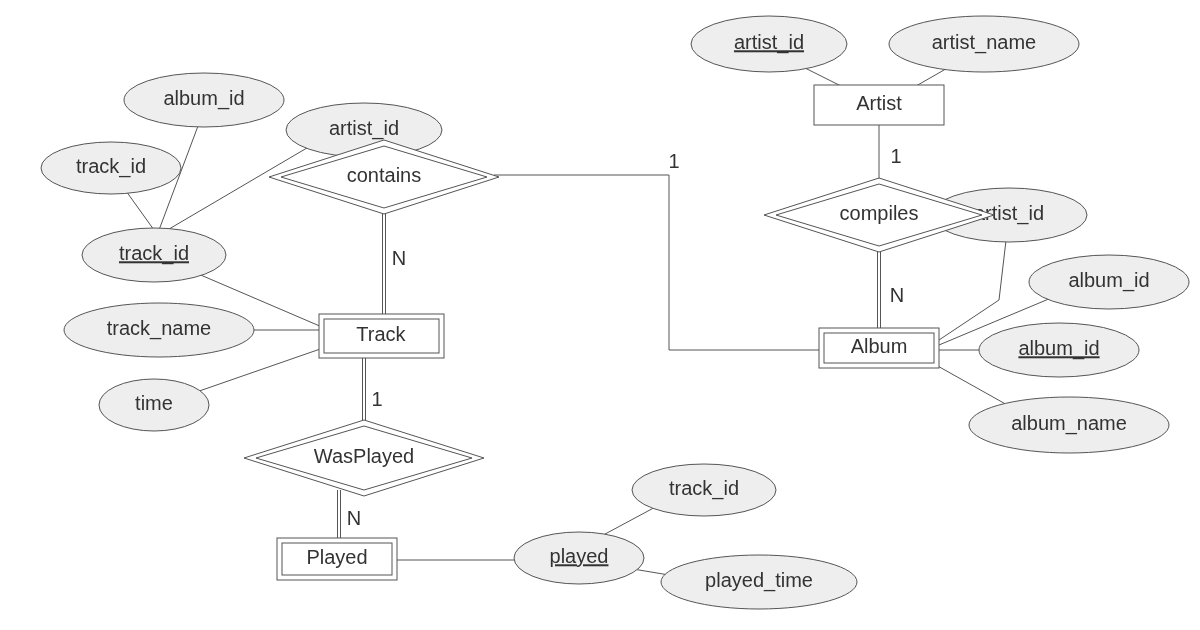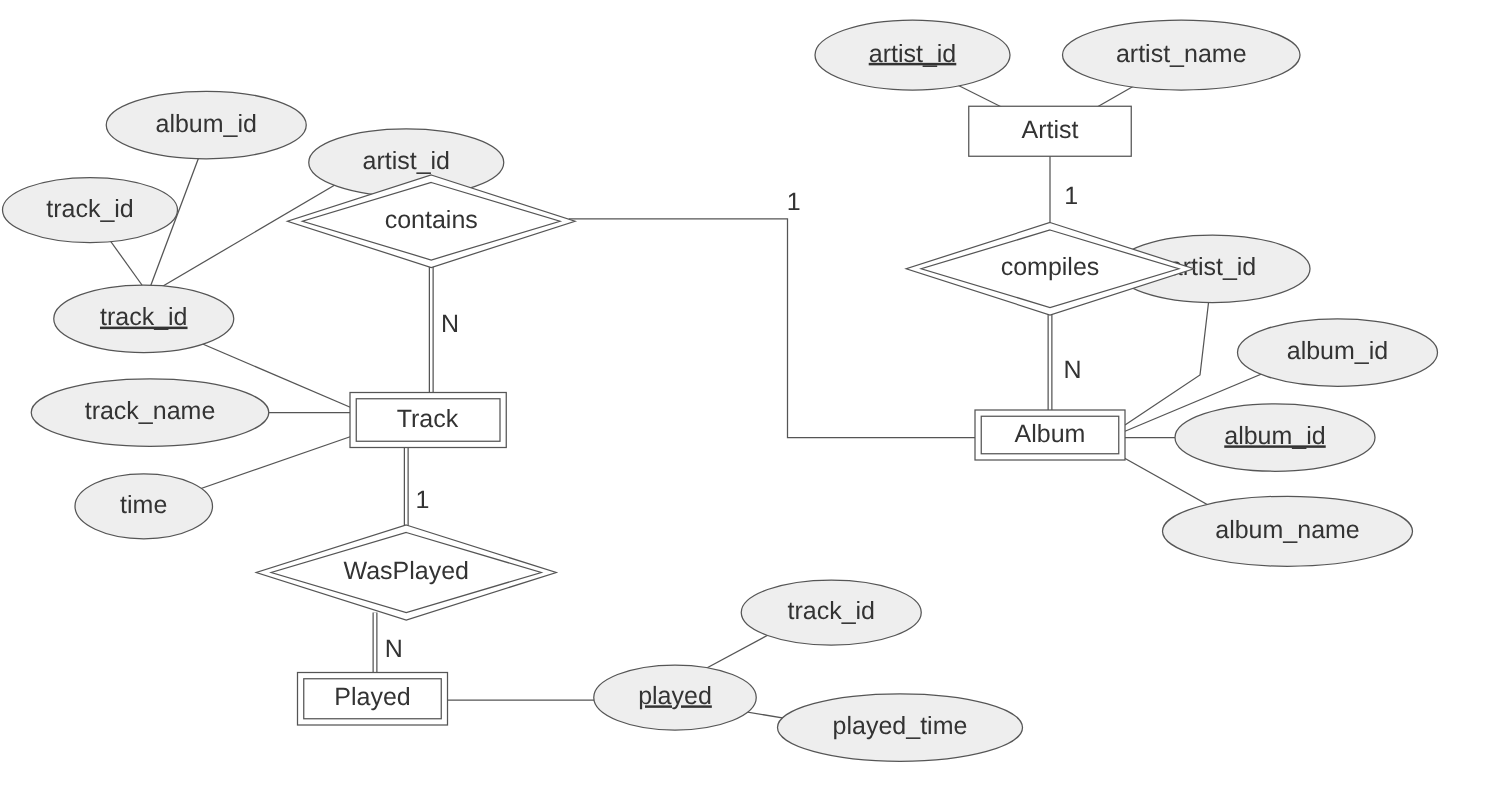--- a/index.html
+++ b/index.html
@@ -5,20 +5,21 @@
   body {
     margin: 0;
     font-family: Arial, Helvetica, sans-serif;
     background: #fff;
     color: #333;
   }
   #stage {
     position: relative;
     width: 976px;
     height: 630px;
+    margin-left: 39px;
   }
   svg { display:block; }
   .attr-shape { fill:#eeeeee; stroke:#555; stroke-width:1; }
   .entity-shape { fill:#fff; stroke:#555; stroke-width:1; }
   .rel-shape { fill:#fff; stroke:#555; stroke-width:1; }
   .dbl { stroke-width:1; }
   text { font-size:20px; fill:#333; text-anchor:middle; dominant-baseline:middle; }
   .pk { text-decoration: underline; }
   .edge { stroke:#555; stroke-width:1; fill:none; }
   .edge-dbl { stroke:#555; stroke-width:4; fill:none; }

